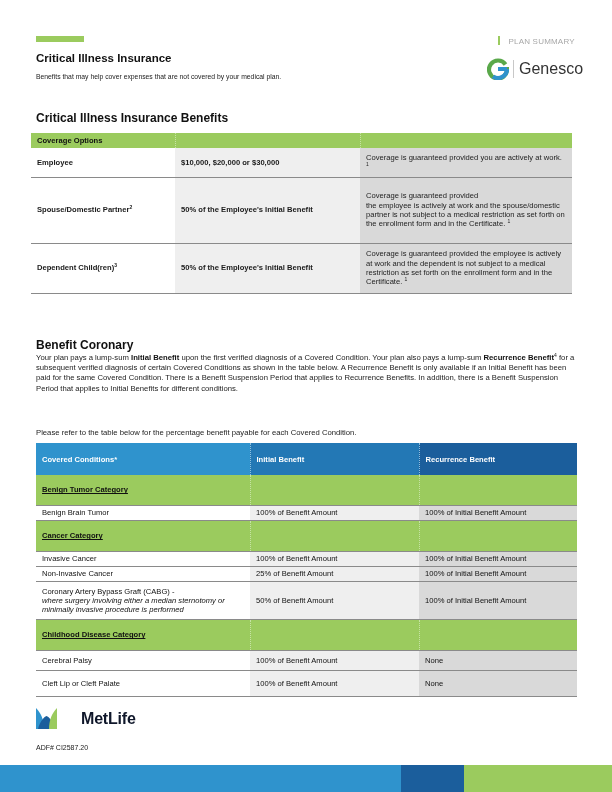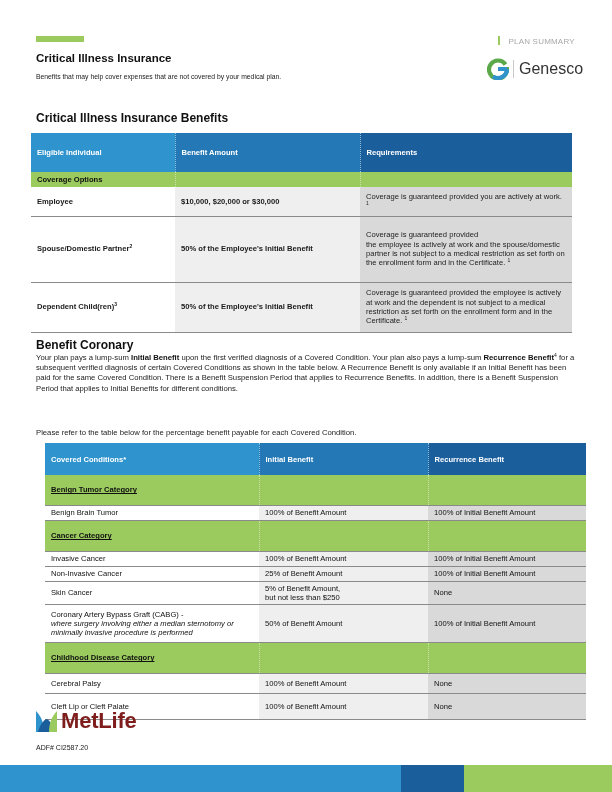--- a/index.html
+++ b/index.html
@@ -35,32 +35,32 @@
   .c2 { background: #efefef; }
   .c3 { background: #d9d9d9; }
   .t1 td.c1, .t1 td.c2 { font-weight: bold; }
   .t1 td.c3 { font-weight: normal; color: #222; }
   sup { font-size: 5px; vertical-align: 3px; line-height: 0; }
 
   .para { left: 36px; top: 353px; width: 545px; font-size: 7.7px; line-height: 10.2px; color: #222; }
   .para b { color: #111; }
   .refer { left: 36px; top: 428px; font-size: 7.7px; color: #222; }
 
-  .t2 { left: 45px; top: 443px; width: 541px; }
+  .t2 { left: 36px; top: 443px; width: 541px; }
   .t2 th { height: 32px; color: #fff; font-size: 7.6px; font-weight: bold; }
   .t2 td { font-size: 7.6px; line-height: 9.3px; border-bottom: 1px solid #8a8a8a; color: #111; }
   .t2 .greenrow td { height: 30px; text-decoration: underline; }
   .t2 .r1 td { height: 14px; }
   .t2 .r2 td { height: 22px; }
   .t2 .r4 td { height: 37px; }
   .t2 .r5 td { height: 25px; }
   i { font-style: italic; }
 
   .metlife { left: 36px; top: 708px; display: flex; align-items: center; }
-  .metlife .word { font-size: 22px; font-weight: bold; color: #7f1d1d; margin-left: 4px; letter-spacing: -0.2px; }
+  .metlife .word { font-size: 16px; font-weight: bold; color: #0f172a; margin-left: 24px; letter-spacing: -0.2px; }
   .adf { left: 36px; top: 744px; font-size: 7px; color: #222; }
 
   .footer { left: 0; top: 765px; height: 27px; width: 612px; display: flex; }
   .footer .f1 { width: 401px; background: #2f93cd; }
   .footer .f2 { width: 63px; background: #1b5e9c; }
   .footer .f3 { flex: 1; background: #9bcb5e; }
 </style>
 </head>
 <body>
 
@@ -84,25 +84,20 @@
 
 <div class="abs section-h sec1">Critical Illness Insurance Benefits</div>
 
 <table class="t1">
   <colgroup>
       <col style="width:144px">
       <col style="width:185px">
       <col style="width:212px">
     </colgroup>
   <tbody>
-      <tr>
-    <th class="h1">Eligible Individual</th>
-    <th class="h2">Benefit Amount</th>
-    <th class="h3">Requirements</th>
-  </tr>
   <tr class="greenrow">
     <td>Coverage Options</td>
         <td></td>
         <td></td>
   </tr>
   <tr style="height:29px">
     <td class="c1">Employee</td>
     <td class="c2">$10,000, $20,000 or $30,000</td>
     <td class="c3"><span>Coverage is guaranteed provided you are actively at work.</span> <sup>1</sup></td>
   </tr>
@@ -155,25 +150,20 @@
   <tr class="r1">
     <td class="c1">Invasive Cancer</td>
     <td class="c2">100% of Benefit Amount</td>
     <td class="c3">100% of Initial Benefit Amount</td>
   </tr>
   <tr class="r1">
     <td class="c1">Non-Invasive Cancer</td>
     <td class="c2">25% of Benefit Amount</td>
     <td class="c3">100% of Initial Benefit Amount</td>
   </tr>
-  <tr class="r2">
-    <td class="c1">Skin Cancer</td>
-    <td class="c2"><span>5% of Benefit Amount,</span><br><span>but not less than $250</span></td>
-    <td class="c3">None</td>
-  </tr>
 
   <tr class="r4">
     <td class="c1"><span>Coronary Artery Bypass Graft (CABG) -</span><br><i>where surgery involving either a median sternotomy or minimally invasive procedure is performed</i></td>
     <td class="c2">50% of Benefit Amount</td>
     <td class="c3">100% of Initial Benefit Amount</td>
   </tr>
 
   <tr class="greenrow">
     <td>Childhood Disease Category</td>
         <td></td>

